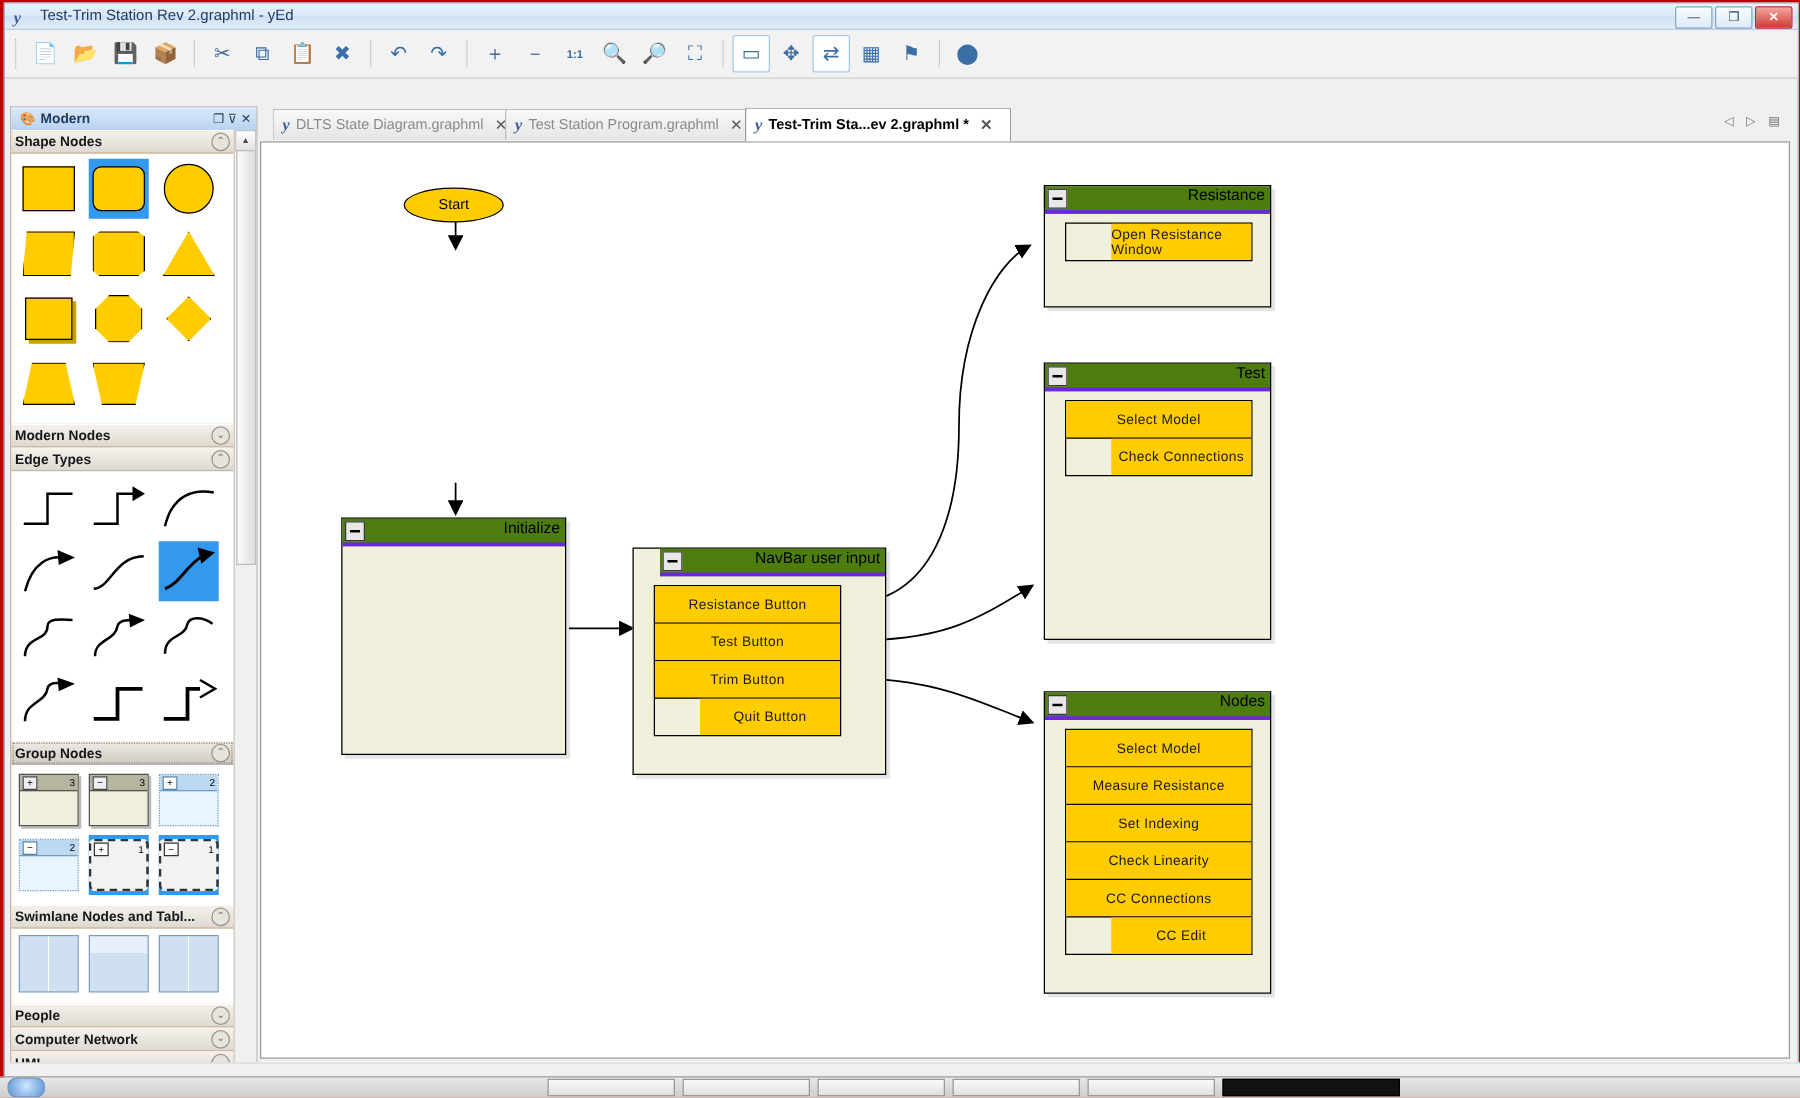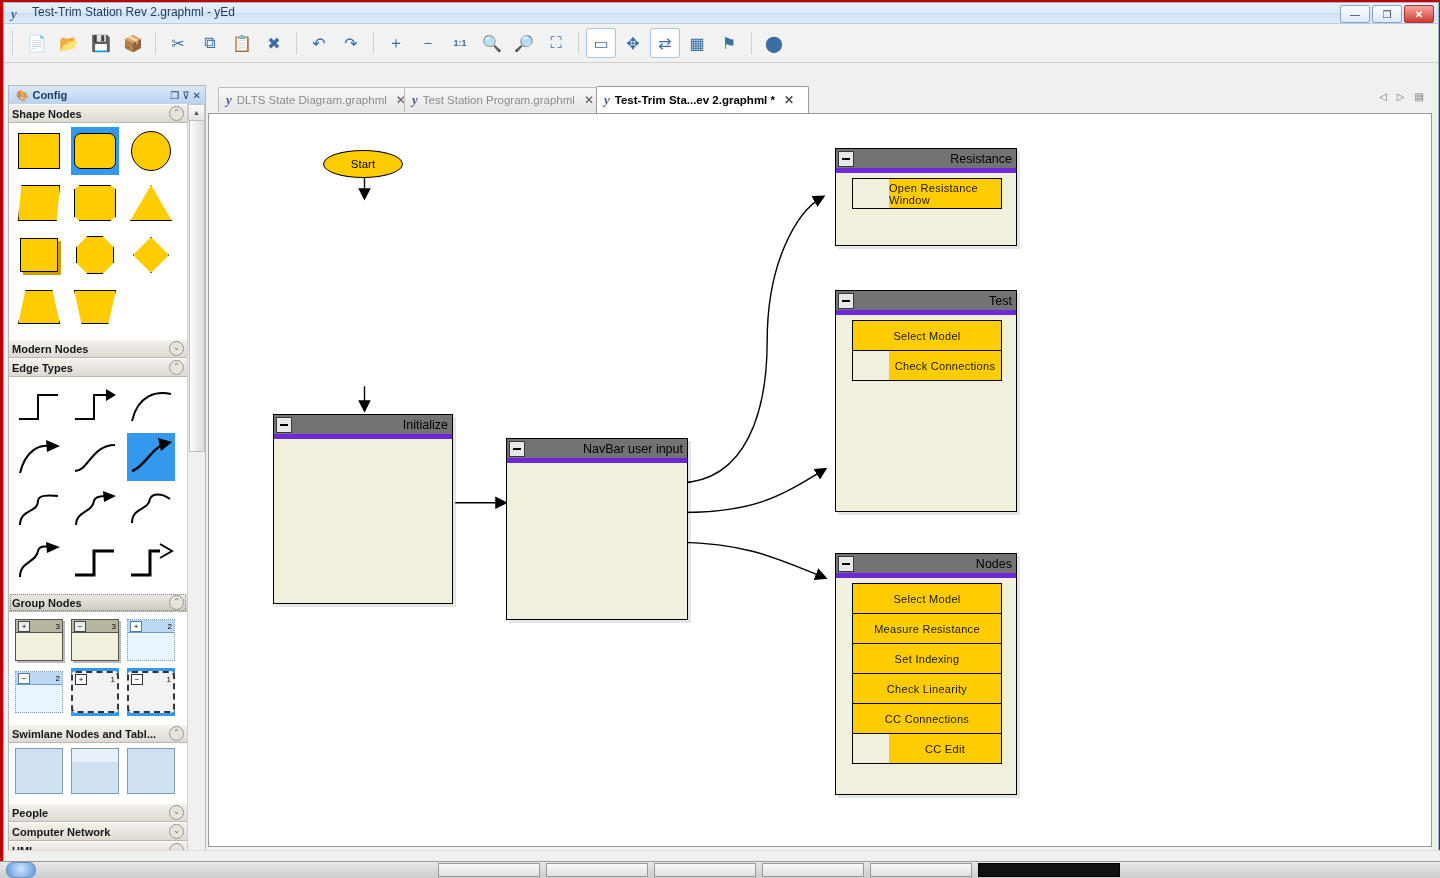--- a/index.html
+++ b/index.html
@@ -62,21 +62,21 @@
   .tabbar{position:absolute;left:204px;top:82px;right:6px;height:27px;background:#f0f0f0;}
   .tab{position:absolute;top:2px;height:24px;display:flex;align-items:center;padding:0 6px 0 7px;font-size:11.5px;
     border:1px solid #bdbdbd;border-bottom:none;background:linear-gradient(to bottom,#f8f8f8,#e6e6e6);color:#8a8a8a;border-radius:2px 2px 0 0;}
   .tab.active{background:#fff;color:#000;font-weight:bold;border-color:#9a9a9a;height:26px;top:1px;z-index:3;}
   .tab .ty{font-family:"Liberation Serif",serif;font-style:italic;font-weight:bold;color:#3a5f8f;margin-right:5px;font-size:13px;}
   .tab .tx{margin-left:9px;color:#555;font-size:12px;}
   .tabnav{position:absolute;right:8px;top:6px;display:flex;gap:10px;align-items:center;color:#777;font-size:10px;}
 
   
   .gnode{position:absolute;background:#f0f0dc;border:1px solid #000;box-shadow:3px 3px 0 rgba(0,0,0,0.10);}
-  .gnode-hdr{height:19px;background:#737373;border-bottom:5px solid #6d28d9;display:flex;align-items:center;justify-content:flex-end;padding-right:4px;position:relative;}
+  .gnode-hdr{height:19px;background:#4d7c0f;border-bottom:3px solid #6d28d9;display:flex;justify-content:flex-end;padding-right:4px;position:relative;}
   .gnode-title{font-size:12.5px;color:#000;}
   .collapse{position:absolute;left:2px;top:2px;width:14px;height:14px;background:#e8e8e8;border:1px solid #3a3a3a;
     display:flex;align-items:center;justify-content:center;}
   .collapse i{display:block;width:8px;height:2px;background:#000;}
   .btn-stack{position:absolute;border:1px solid #000;}
   .gbtn{background:#ffcc00;border-bottom:1px solid #000;height:29px;display:flex;align-items:center;justify-content:center;font-size:11px;color:#1a1a1a;letter-spacing:.3px;}
   .gbtn:last-child{border-bottom:none;margin-left:36px;}
   .ellipse{position:absolute;background:#ffcc00;border:1.5px solid #000;border-radius:50%;
     display:flex;align-items:center;justify-content:center;font-size:11.5px;color:#000;}
   svg.edges{position:absolute;left:0;top:0;width:100%;height:100%;pointer-events:none;}
@@ -132,21 +132,21 @@
         <div class="tbtn on" style="font-size: 16px; color: rgb(58, 110, 165);">⇄</div>
         <div class="tbtn" style="font-size: 16px; color: rgb(58, 110, 165);">▦</div>
         <div class="tbtn" style="font-size: 16px; color: rgb(58, 110, 165);">⚑</div>
         <div class="tsep"></div>
         <div class="tbtn" style="font-size: 16px; color: rgb(58, 110, 165);">⬤</div>
       </div>
 
     <div class="palette">
       <div class="pal-title">
         <span class="pal-ico">🎨</span>
-        <span class="pal-title-txt">Config</span>
+        <span class="pal-title-txt">Modern</span>
         <span class="pal-ico">❐</span>
         <span class="pal-ico">⊽</span>
         <span class="pal-ico">✕</span>
       </div>
 
       <div class="pal-body">
 
         <div class="sec-head">
           <span class="sec-label">Shape Nodes</span>
           <span class="chev">⌃</span>
@@ -448,26 +448,32 @@
 
       <div class="gnode" style="left:64px;top:300px;width:178px;height:188px;">
         <div class="gnode-hdr">
           <div class="collapse">
               <i></i>
             </div>
           <span class="gnode-title">Initialize</span>
         </div>
       </div>
 
-      <div class="gnode" style="left:297px;top:324px;width:180px;height:180px;">
+      <div class="gnode" style="left:297px;top:324px;width:180px;height:180px;padding-left:21px;">
         <div class="gnode-hdr">
           <div class="collapse">
               <i></i>
             </div>
           <span class="gnode-title">NavBar user input</span>
+        </div>
+        <div class="btn-stack" style="left:16px;top:29px;width:148px;">
+          <div class="gbtn">Resistance Button</div>
+          <div class="gbtn">Test Button</div>
+          <div class="gbtn">Trim Button</div>
+          <div class="gbtn">Quit Button</div>
         </div>
       </div>
 
       <div class="gnode" style="left:626px;top:34px;width:180px;height:96px;">
         <div class="gnode-hdr">
           <div class="collapse">
               <i></i>
             </div>
           <span class="gnode-title">Resistance</span>
         </div>

